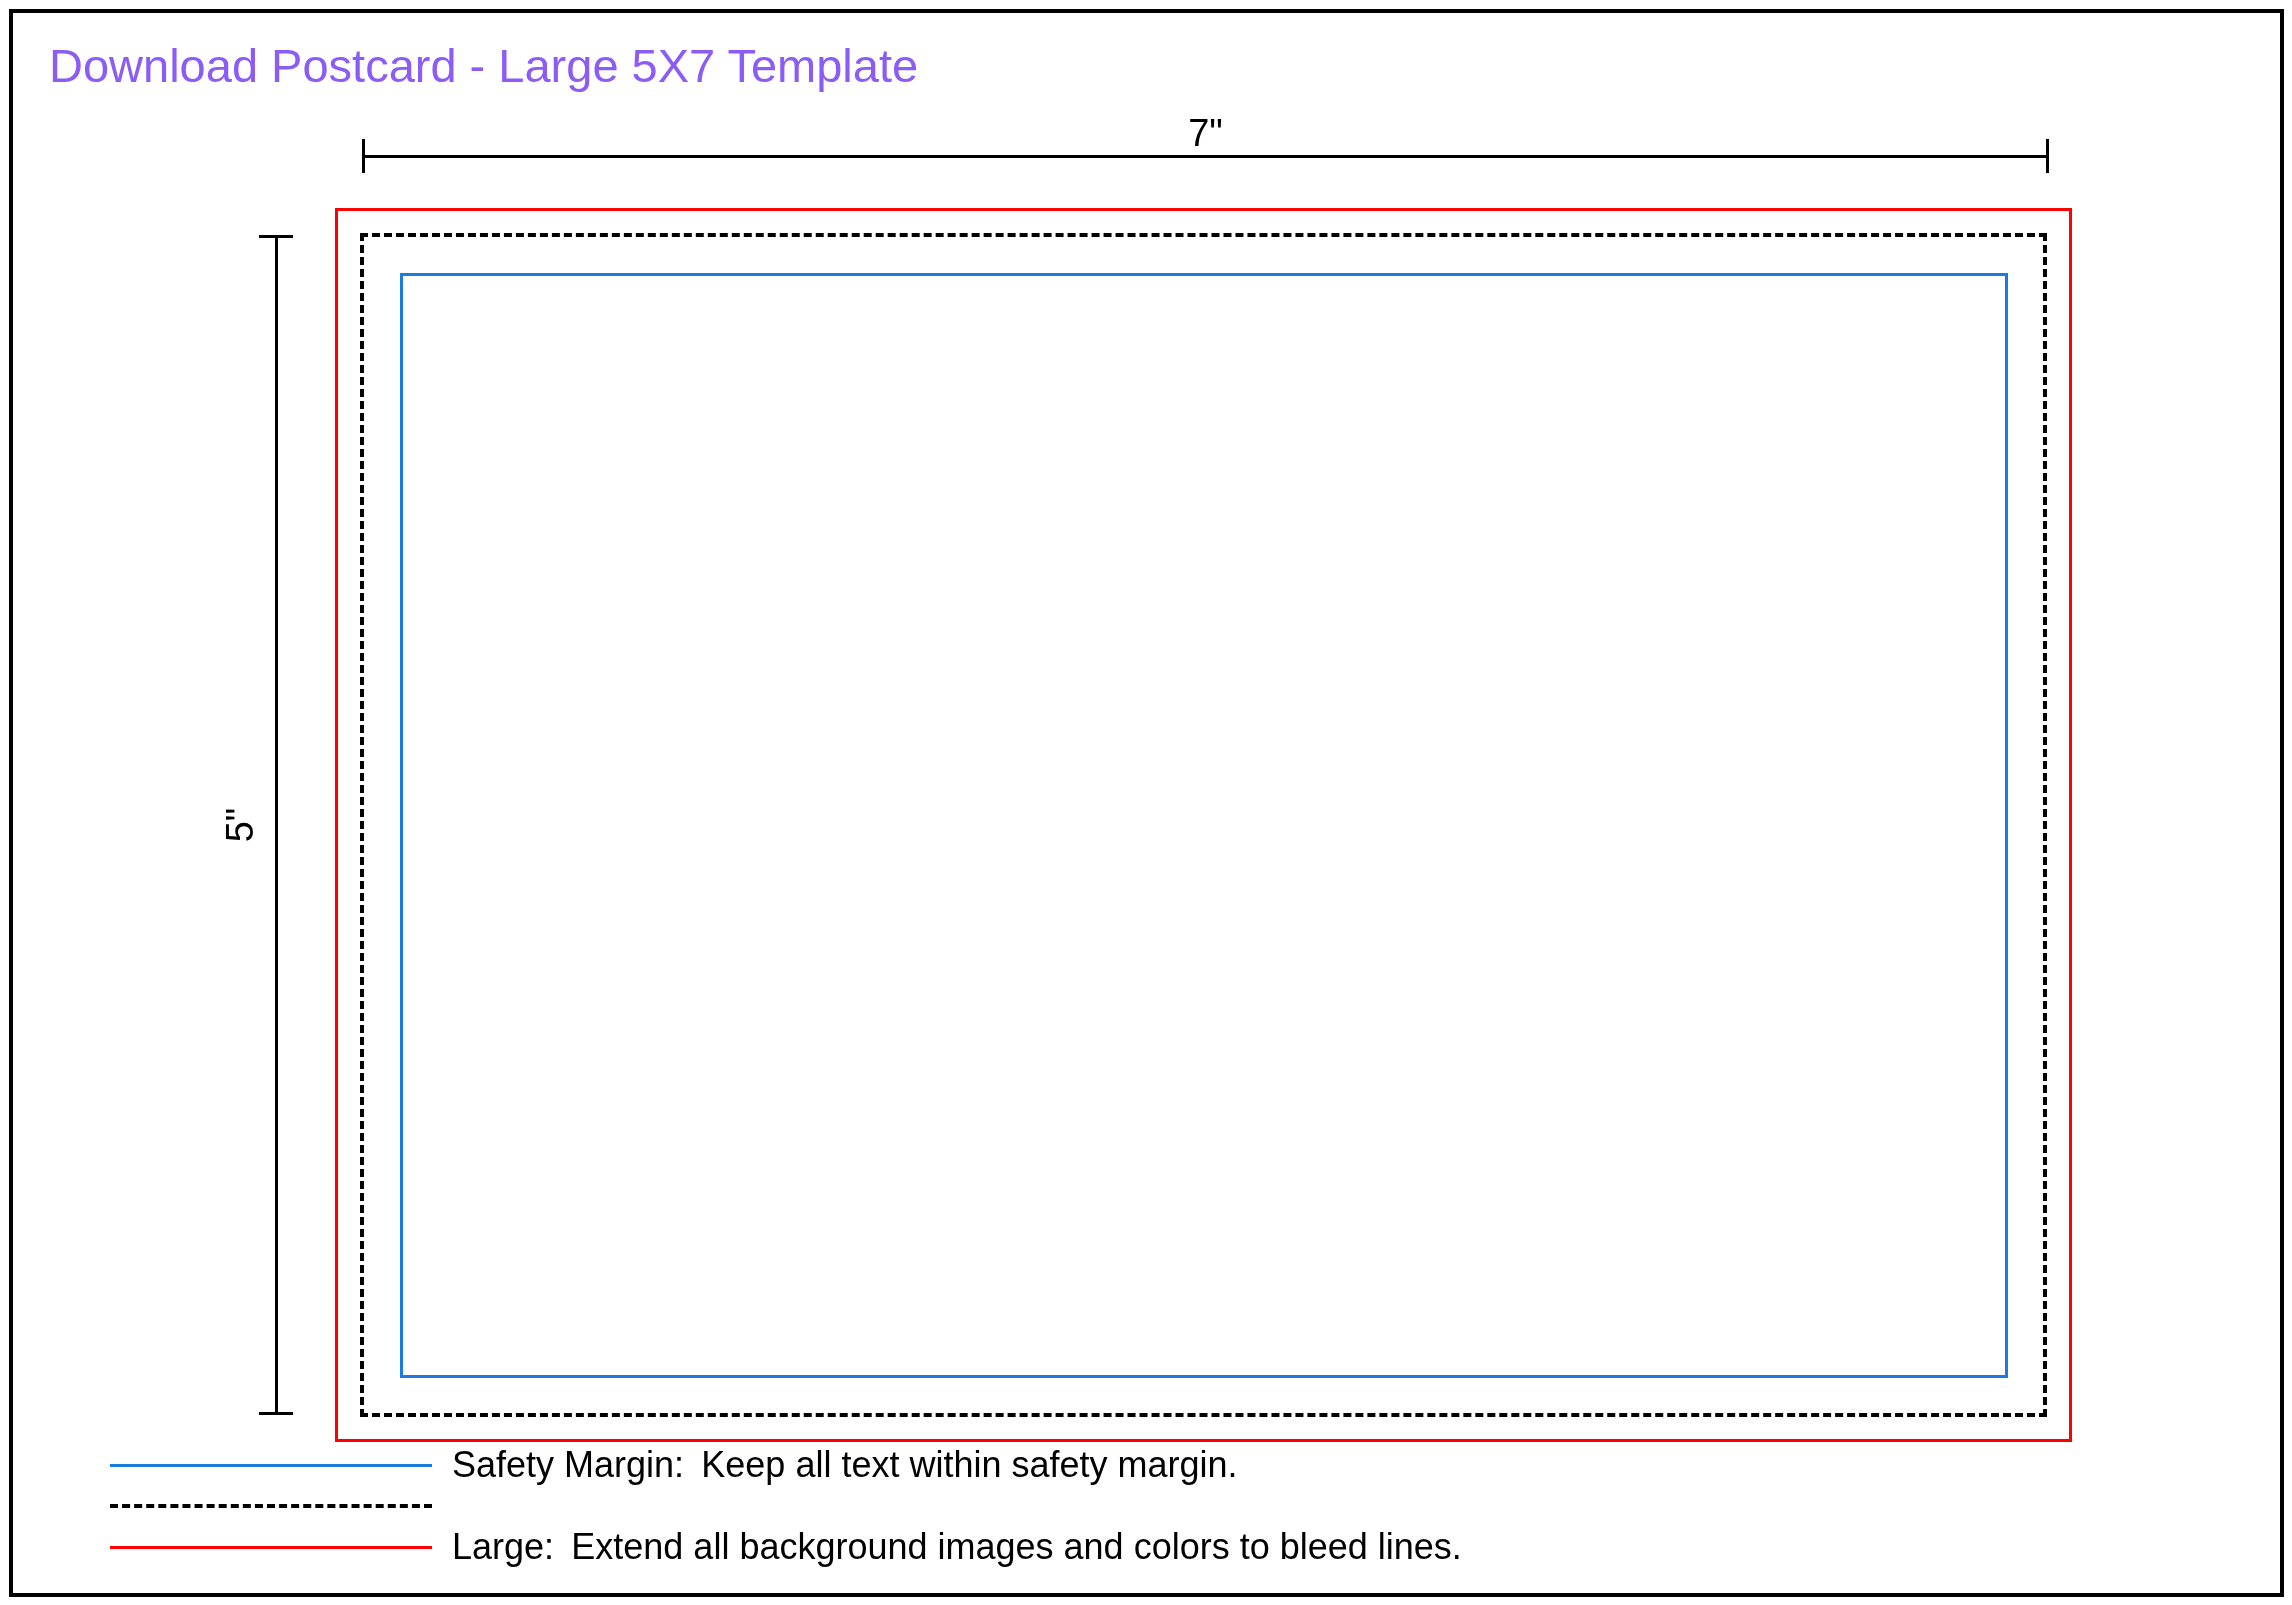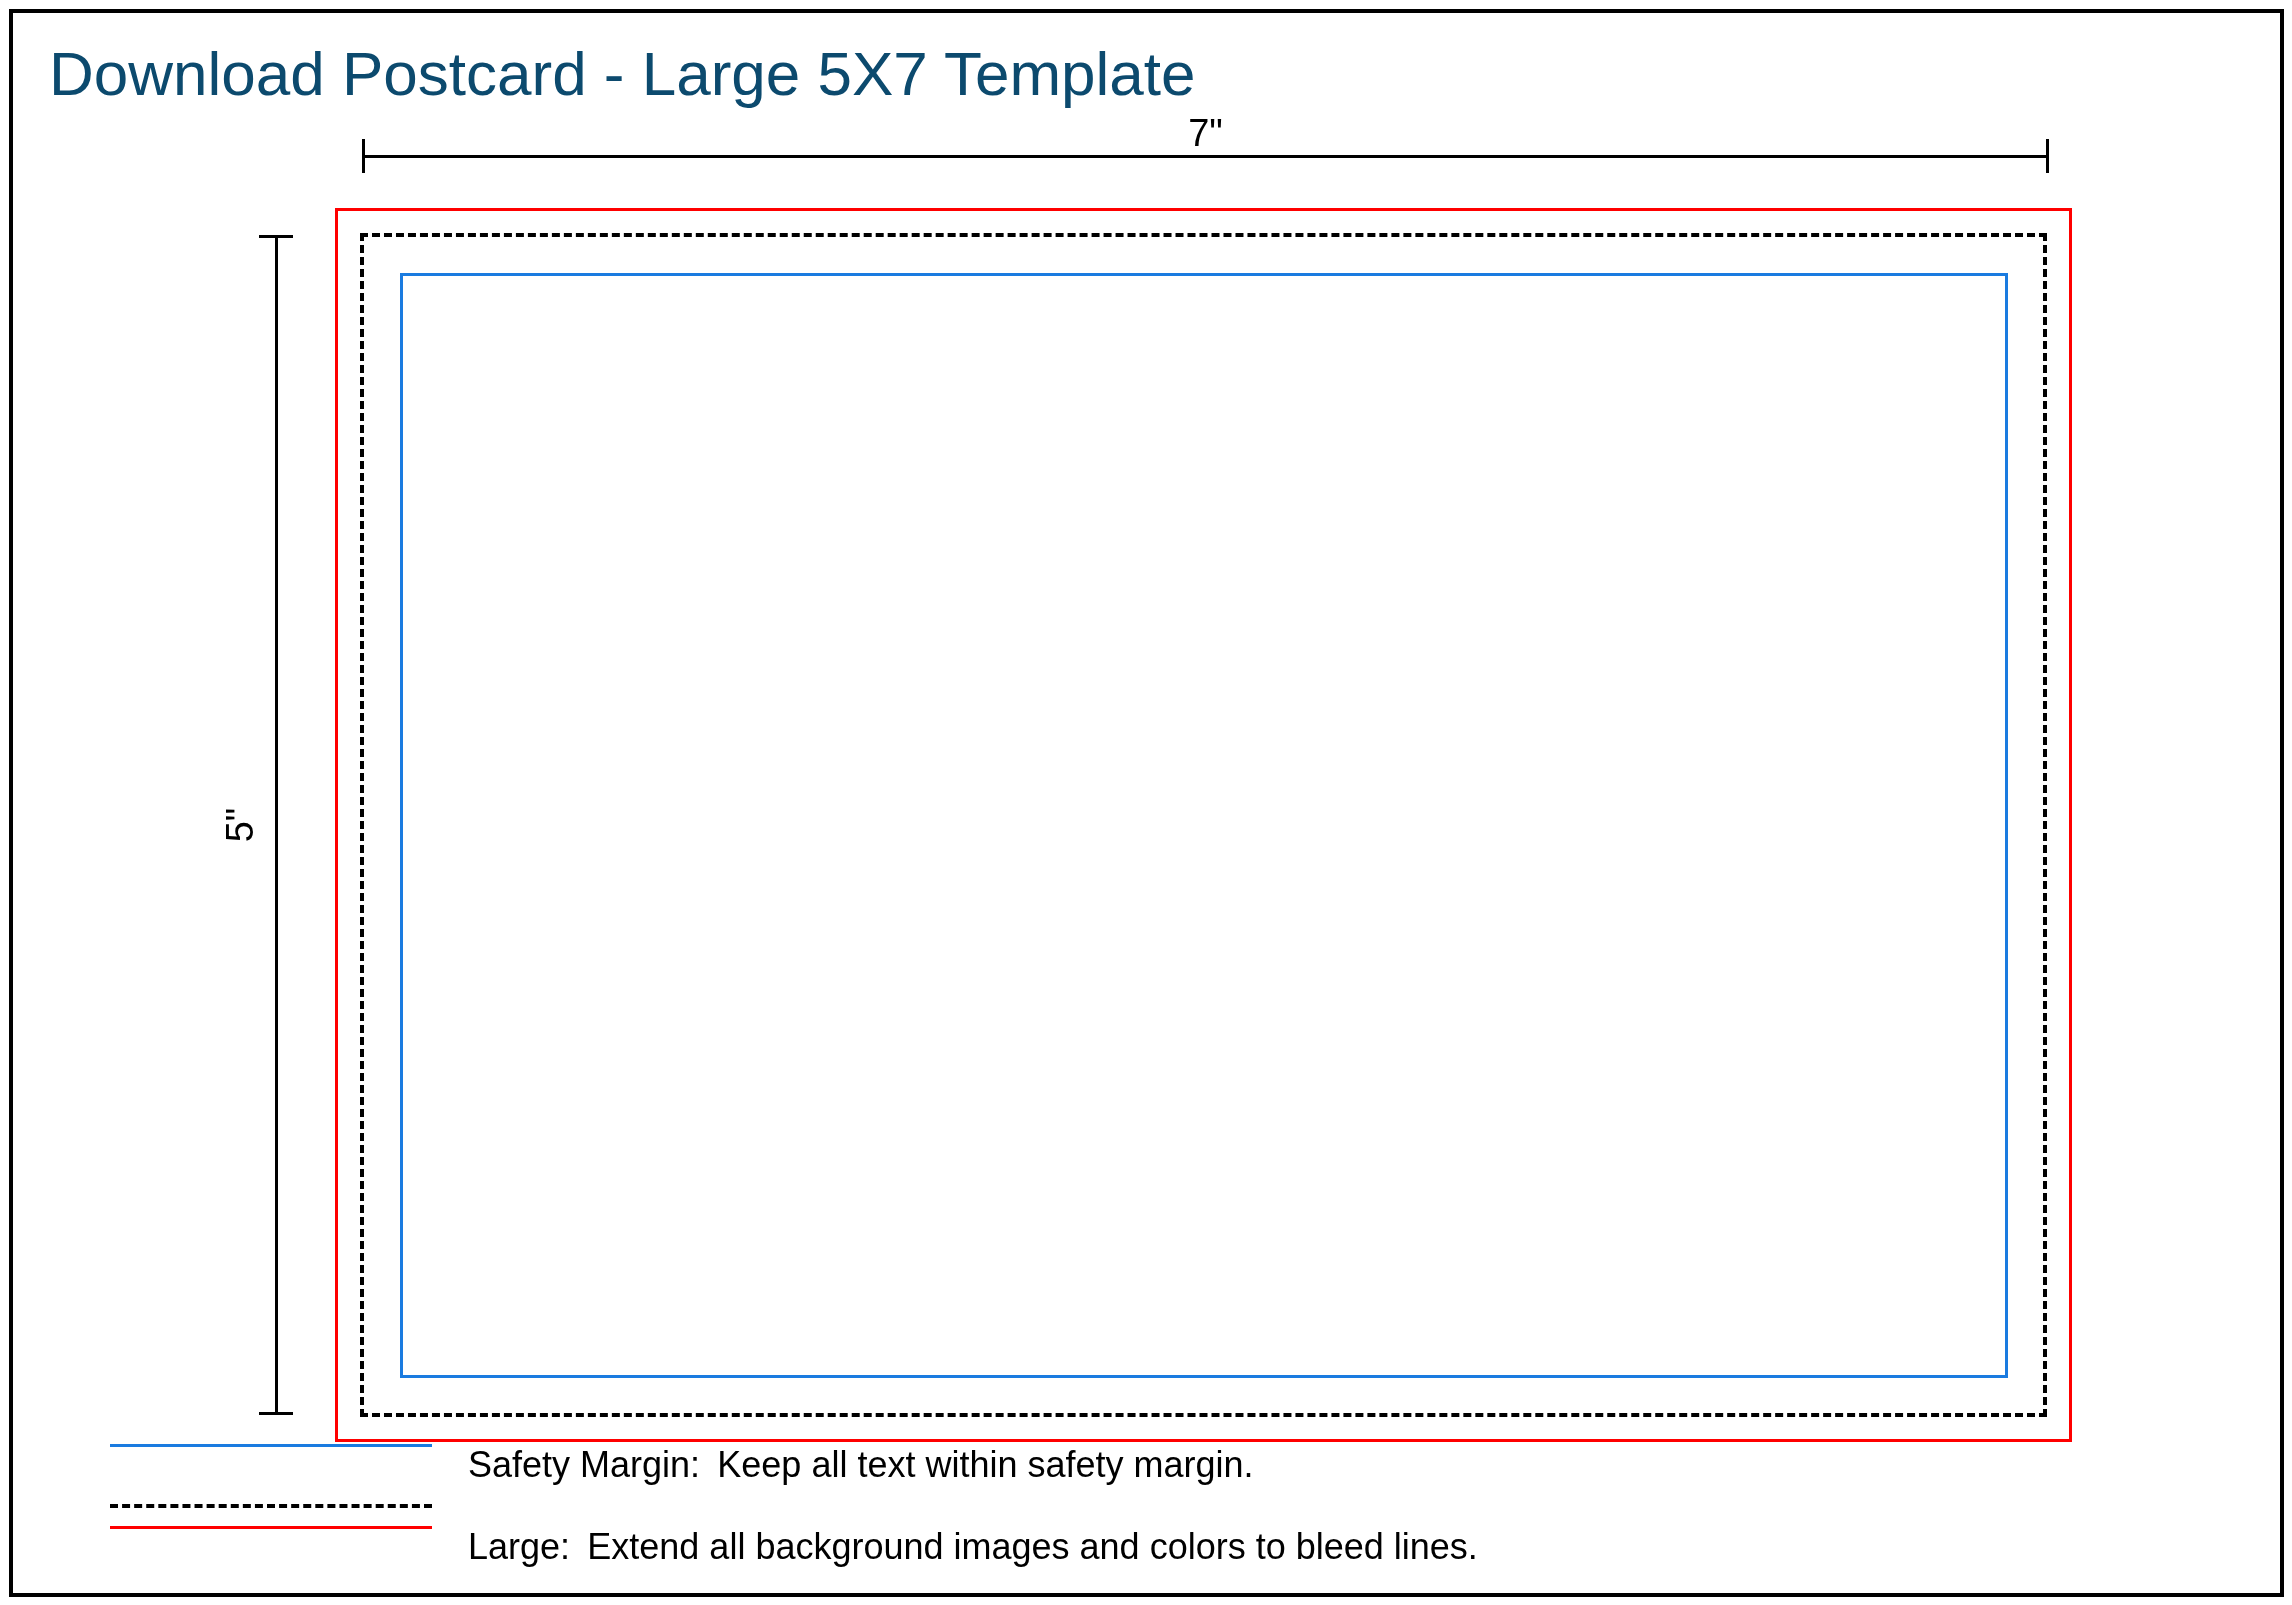--- a/index.html
+++ b/index.html
@@ -15,23 +15,23 @@
       top: 9px;
       left: 9px;
       width: 2275px;
       height: 1588px;
       border: 4.5px solid #000;
     }
     .title {
       position: absolute;
       top: 25px;
       left: 36px;
-      font-size: 62px;
+      font-size: 47px;
       font-weight: 400;
-      color: #0c4a6e;
+      color: #8b5cf6;
     }
     
     .dim-top {
       position: absolute;
       top: 99px;
       left: 349px;
       width: 1687px;
       height: 54px;
     }
     .dim-top-line {
@@ -121,21 +121,22 @@
     .legend {
       position: absolute;
       left: 97px;
       bottom: 25px;
       display: flex;
       flex-direction: column;
       gap: 18px;
     }
     .legend-row {
       display: flex;
-      gap: 36px;
+      align-items: center;
+      gap: 20px;
     }
     .legend-swatch {
       width: 322px;
       height: 0;
     }
     .swatch-safety { border-top: 3.6px solid #1a7be0; }
     .swatch-cut { border-top: 4.5px dashed #000; }
     .swatch-bleed { border-top: 3.6px solid #ff0000; }
     .legend-text { font-size: 36px; color: #000; }
     .legend-label { margin-right: 7.2px; }

